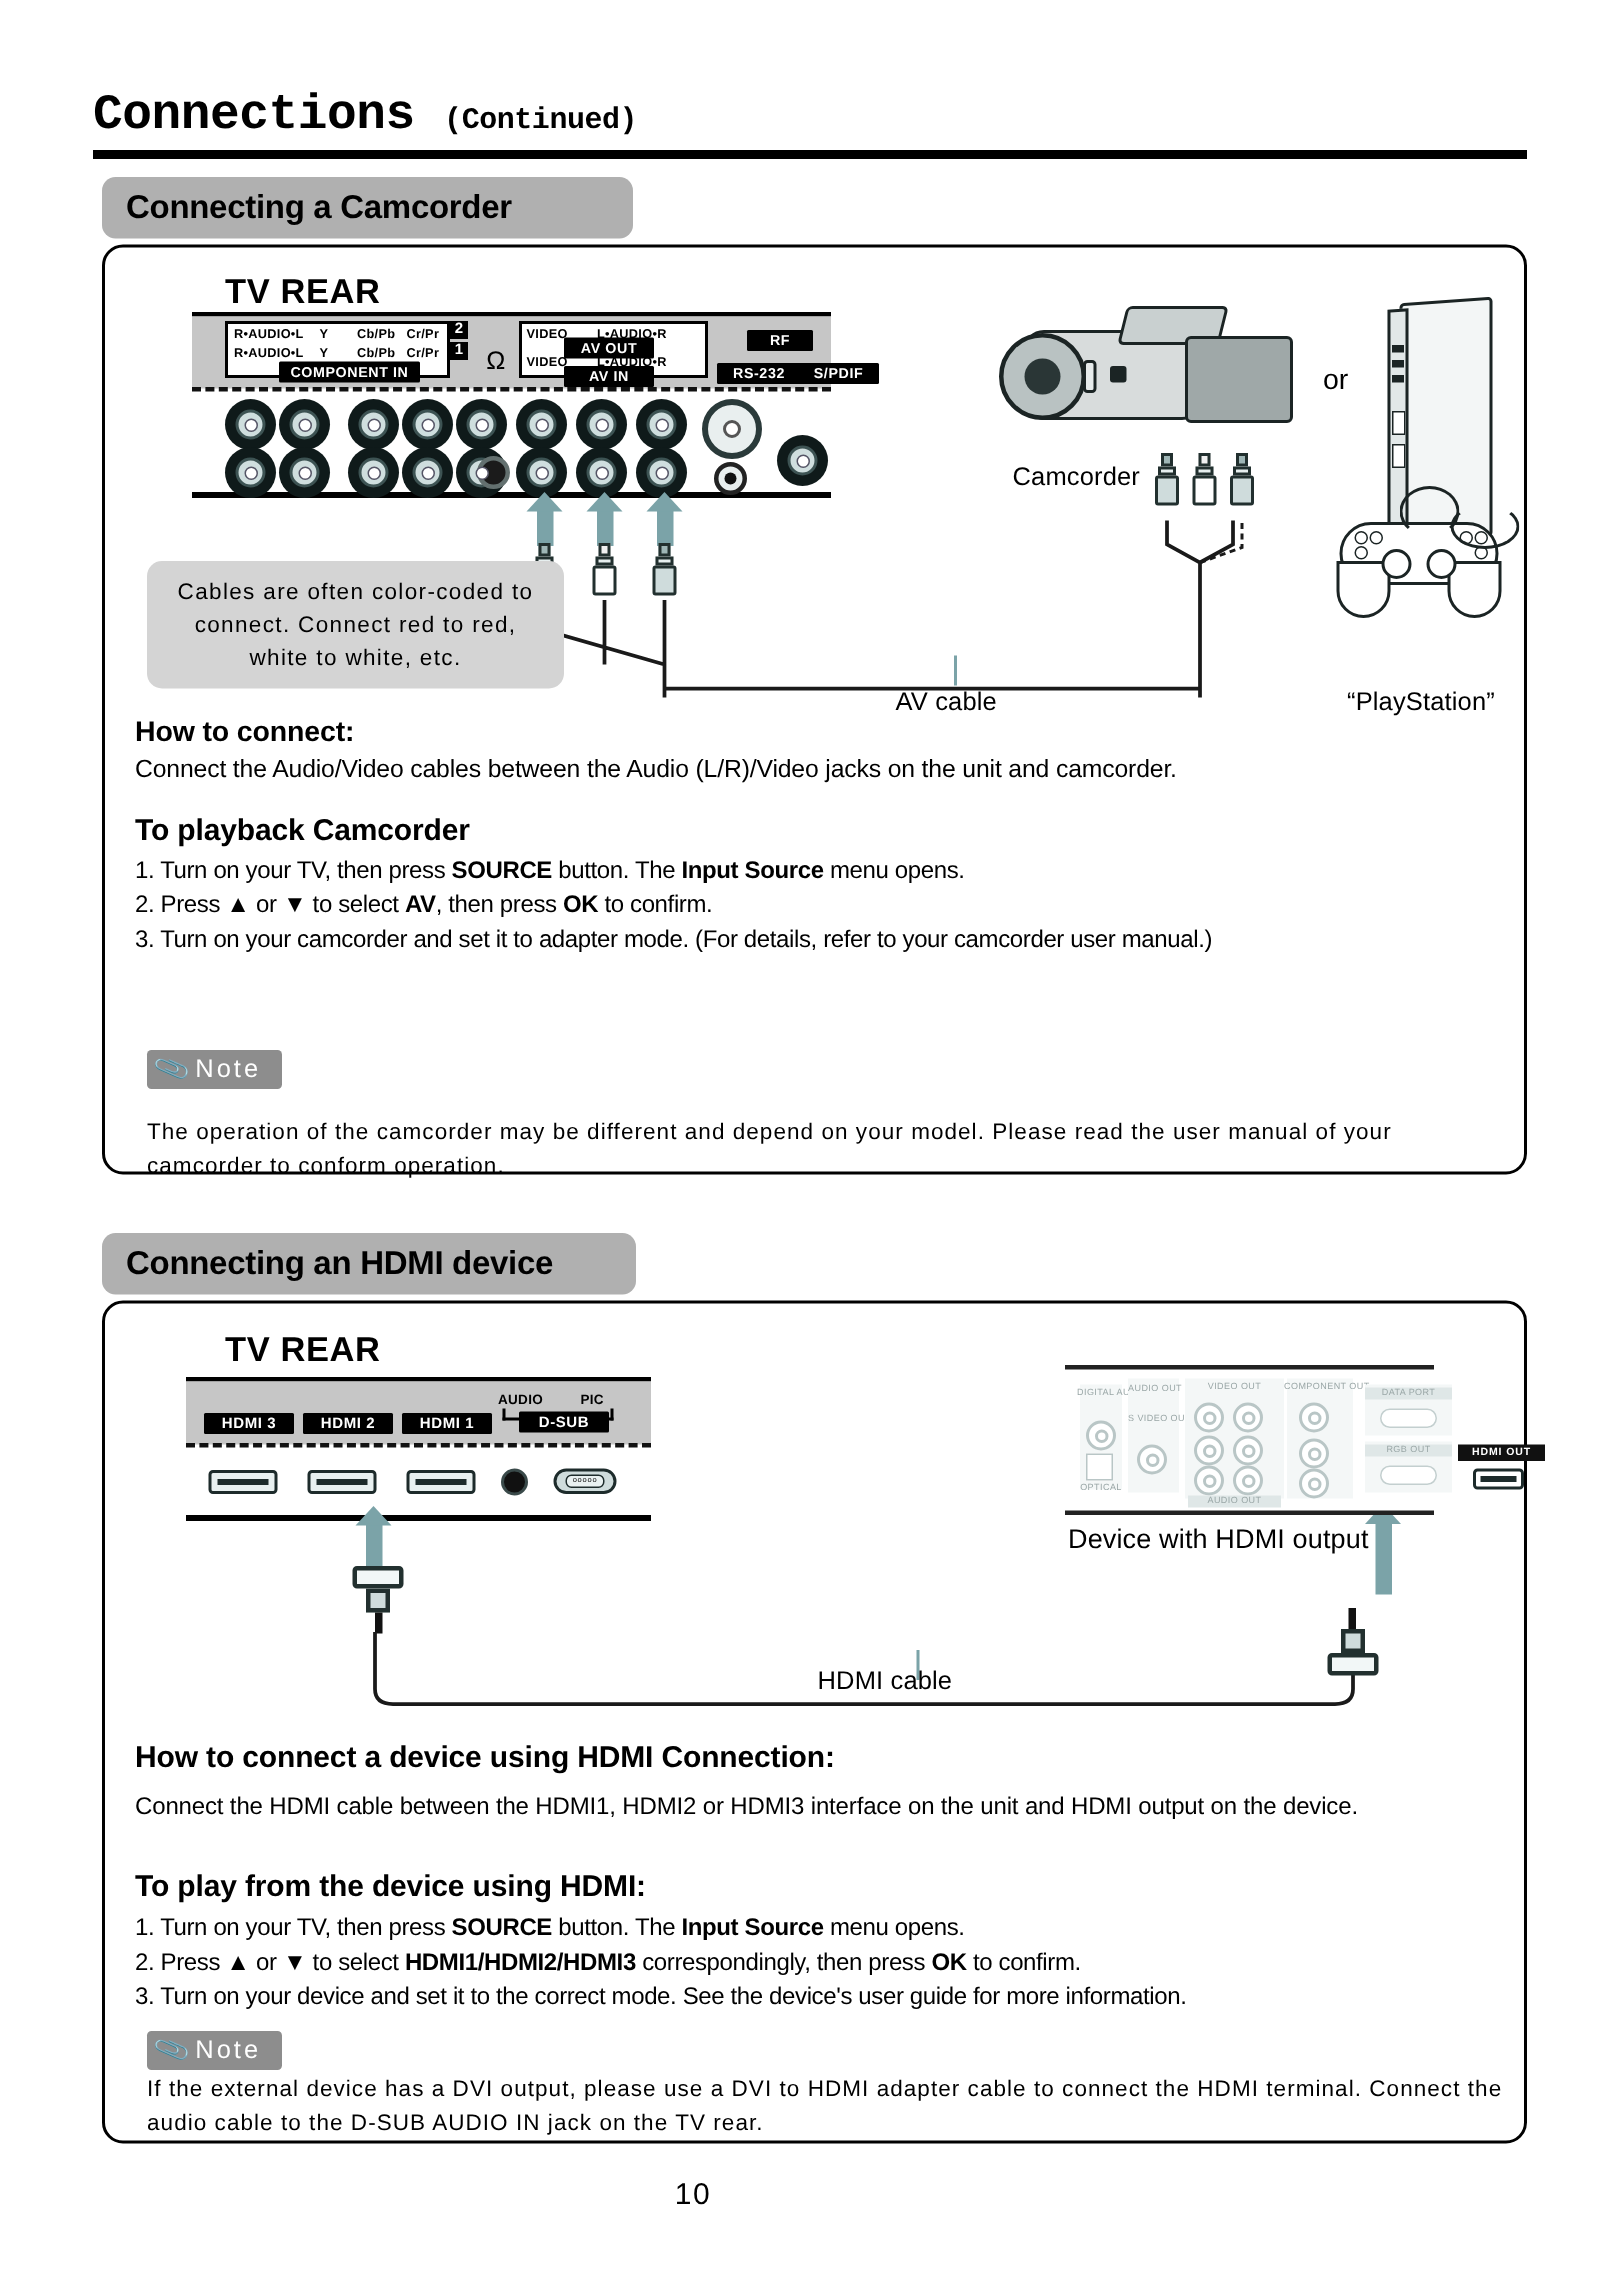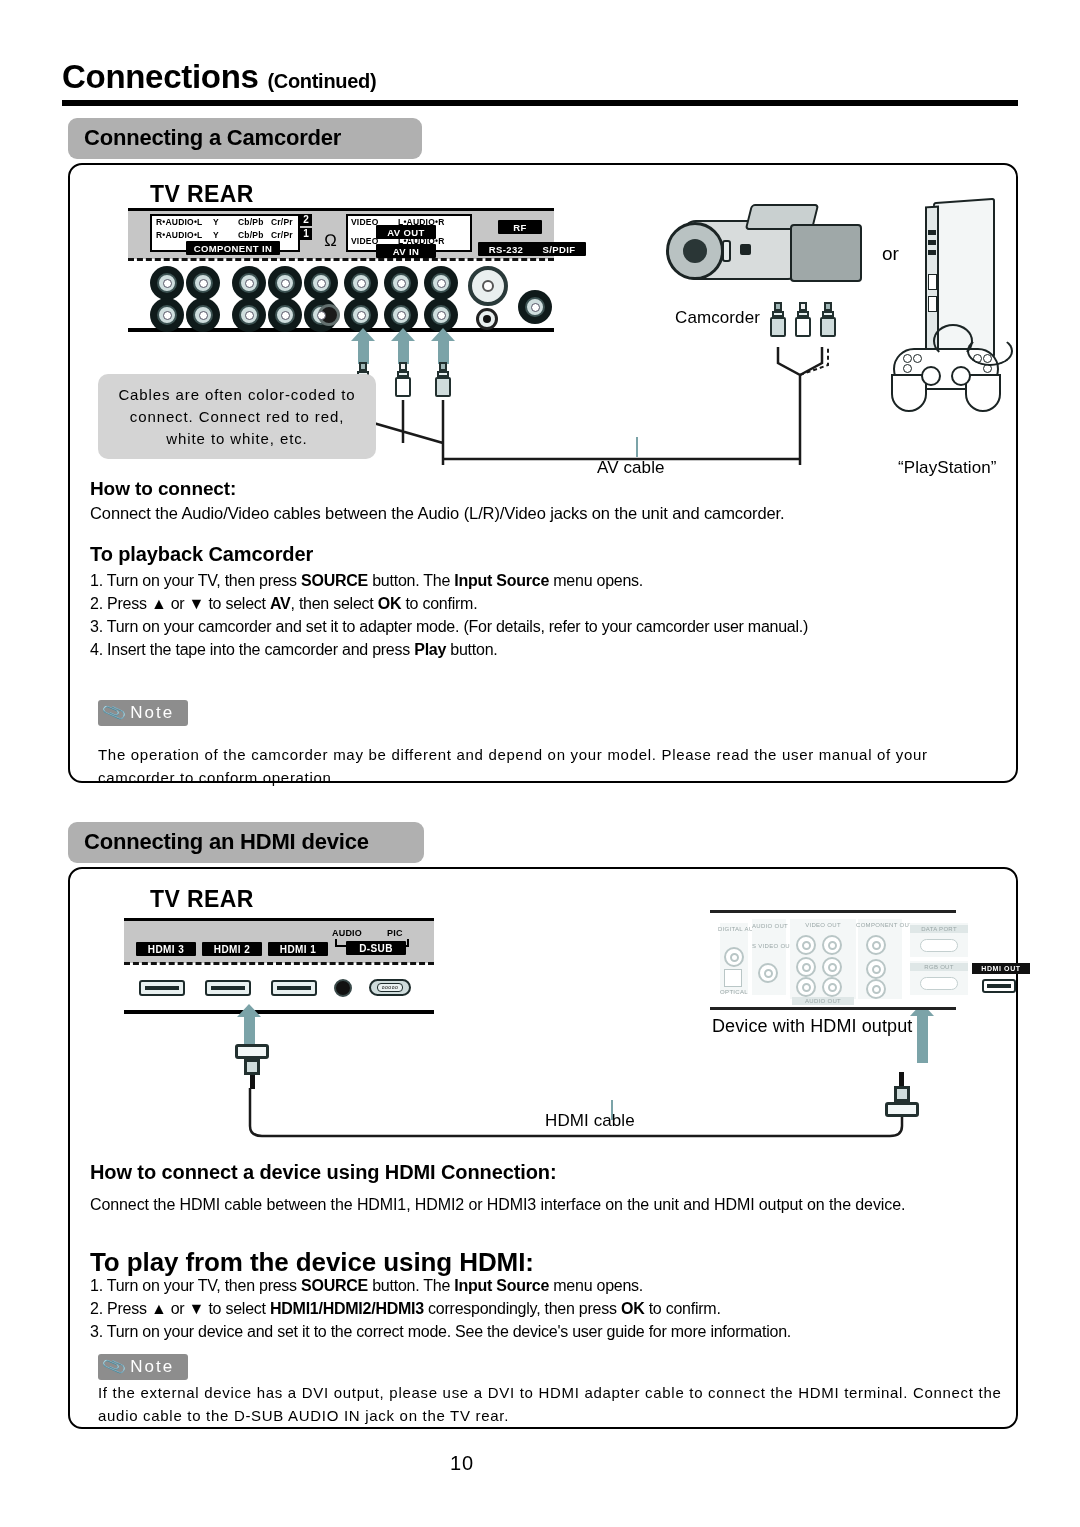--- a/index.html
+++ b/index.html
@@ -1,20 +1,20 @@
 <!DOCTYPE html>
 <html><head>
 <meta charset="utf-8">
 <style>
   html,body{margin:0;padding:0;background:#ffffff;}
   body{width:1080px;height:1527px;font-family:"Liberation Sans",sans-serif;color:#000;position:relative;overflow:hidden;}
   .page{position:relative;width:1080px;height:1527px;}
 
   
-  .page-title{position:absolute;left:62px;top:58px;font-size:33px;font-weight:bold;letter-spacing:-0.3px;}
+  .page-title{position:absolute;left:62px;top:58px;font-size:33px;font-weight:bold;letter-spacing:-0.3px;font-family:Liberation Mono, monospace;}
   .page-title .cont{font-size:20px;font-weight:bold;}
   .title-rule{position:absolute;left:62px;top:100px;width:956px;height:6px;background:#000;}
 
   .section-tab{position:absolute;background:#b0b0b0;border-radius:9px;padding:7px 18px 8px 16px;font-size:22px;font-weight:bold;letter-spacing:-0.2px;}
   .tab1{left:68px;top:118px;width:320px;}
   .tab2{left:68px;top:822px;width:322px;}
 
   .panel{position:absolute;border:2px solid #000;border-radius:14px;box-sizing:border-box;}
   .panel1{left:68px;top:163px;width:950px;height:620px;}
   .panel2{left:68px;top:867px;width:950px;height:562px;}
@@ -315,23 +315,22 @@
     <div class="ps-cord" style="left:18px;top:128px;width:40px;height:34px;border-bottom-color:transparent;"></div>
     <div class="ps-cord" style="left:52px;top:140px;width:46px;height:30px;border-top-color:transparent;"></div>
   </div>
   <div class="fig-label" style="left:898px;top:458px;">“PlayStation”</div>
 
   <div class="h-sub" style="left:90px;top:478px;">How to connect:</div>
   <div class="p-body" style="left:90px;top:504px;">Connect the Audio/Video cables between the Audio (L/R)/Video jacks on the unit and camcorder.</div>
   <div class="h-sub" style="left:90px;top:543px;font-size:20px;">To playback Camcorder</div>
   <div class="steps" style="left:90px;top:572px;">
       <div><span>1. </span><span>Turn on your TV,  then press </span><b>SOURCE</b><span> button. The </span><b>Input Source</b><span> menu opens.</span></div>
-      <div><span>2. </span><span>Press </span><span>▲</span><span> or </span><span>▼</span><span> to select </span><b>AV</b><span>, then select </span><b>OK</b><span> to confirm.</span></div>
+      <div><span>2. </span><span>Press </span><span>▲</span><span> or </span><span>▼</span><span> to select </span><b>AV</b><span>, then press </span><b>OK</b><span> to confirm.</span></div>
       <div><span>3. </span><span>Turn on your camcorder and set it to adapter mode. (For details, refer to your camcorder user manual.)</span></div>
-      <div><span>4. </span><span>Insert the tape into the camcorder and press </span><b>Play</b><span> button.</span></div>
     </div>
 
   <div class="note-badge" style="left:98px;top:700px;">
     <span class="clip">📎</span><span>Note</span>
   </div>
   <div class="note-text" style="left:98px;top:744px;width:900px;">The operation of the camcorder may be different and depend on your model. Please read the user manual of your camcorder to conform operation.</div>
 
   <div class="section-tab tab2">Connecting an HDMI device</div>
   <div class="panel panel2"></div>
 
@@ -416,21 +415,21 @@
     <div class="dev-kbox" style="left:200px;top:50px;width:58px;">RGB OUT</div>
     <div class="dev-dsub" style="left:210px;top:64px;"></div>
 
     <div class="dev-blk" style="left:262px;top:50px;width:58px;">HDMI OUT</div>
     <div class="dev-hdmi" style="left:272px;top:66px;"></div>
   </div>
   <div class="fig-label" style="left:712px;top:1016px;font-size:18px;">Device with HDMI output</div>
 
   <div class="h-sub" style="left:90px;top:1161px;font-size:20px;">How to connect a device using HDMI Connection:</div>
   <div class="p-body" style="left:90px;top:1196px;font-size:16px;">Connect the HDMI cable between the HDMI1, HDMI2 or HDMI3 interface on the unit and HDMI output on the device.</div>
-  <div class="h-sub" style="left:90px;top:1247px;font-size:26px;">To play from the device using HDMI:</div>
+  <div class="h-sub" style="left:90px;top:1247px;font-size:20px;">To play from the device using HDMI:</div>
   <div class="steps" style="left:90px;top:1277px;">
       <div><span>1. </span><span>Turn on your TV,  then press </span><b>SOURCE</b><span> button. The </span><b>Input Source</b><span> menu opens.</span></div>
       <div><span>2. </span><span>Press </span><span>▲</span><span> or </span><span>▼</span><span> to select </span><b>HDMI1/HDMI2/HDMI3</b><span> correspondingly, then press </span><b>OK</b><span> to confirm.</span></div>
       <div><span>3. </span><span>Turn on your device and set it to the correct mode. See the device's user guide for more information.</span></div>
     </div>
 
   <div class="note-badge" style="left:98px;top:1354px;">
     <span class="clip">📎</span><span>Note</span>
   </div>
   <div class="note-text" style="left:98px;top:1382px;width:905px;">If the external device has a DVI output, please use a DVI to HDMI adapter cable to connect the HDMI terminal. Connect the audio cable to the D-SUB AUDIO IN jack on the TV rear.</div>

